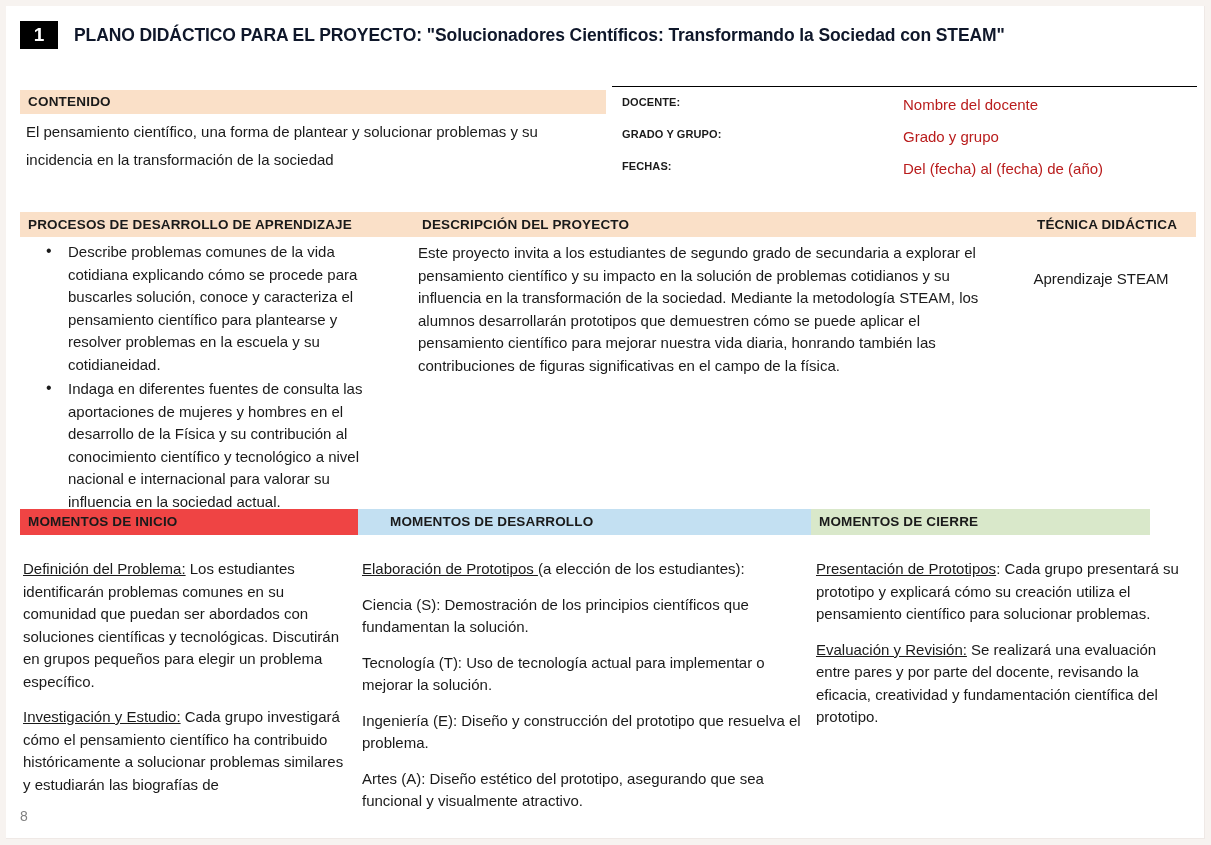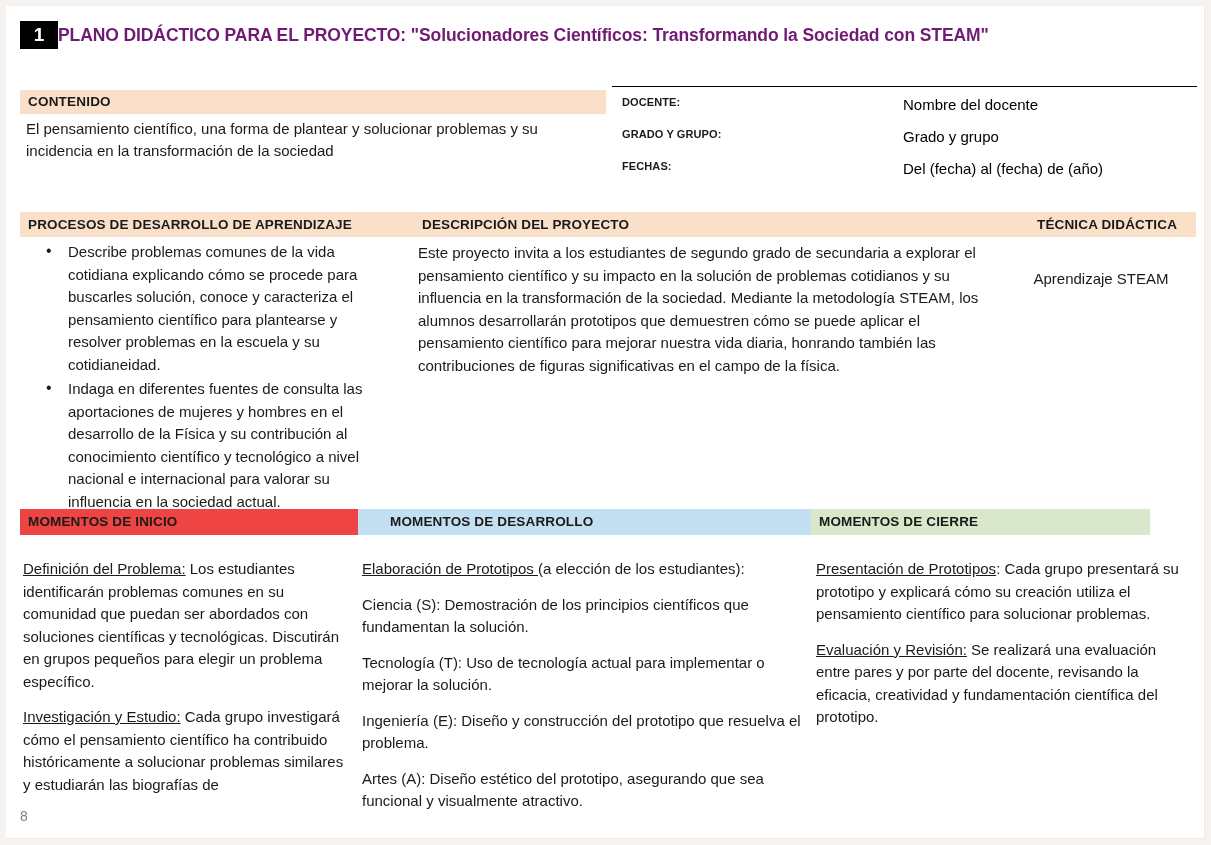--- a/index.html
+++ b/index.html
@@ -39,23 +39,24 @@
     background: #000000;
     color: #ffffff;
     font-size: 19px;
     font-weight: bold;
     display: flex;
     align-items: center;
     justify-content: center;
     flex: none;
   }
   #title-text {
+    margin-left: 16px;
     font-size: 17.5px;
     font-weight: bold;
-    color: #701a75;
+    color: #0f172a;
     white-space: nowrap;
     letter-spacing: -0.1px;
   }
 
   
   #contenido-band {
     position: absolute;
     left: 14px;
     top: 84px;
     width: 586px;
@@ -70,21 +71,21 @@
     font-weight: bold;
     color: #1a1a1a;
     letter-spacing: 0.2px;
   }
   #contenido-text {
     position: absolute;
     left: 20px;
     top: 112px;
     width: 560px;
     font-size: 15px;
-    line-height: 22px;
+    line-height: 28px;
     color: #1a1a1a;
   }
 
   #info-rule {
     position: absolute;
     left: 606px;
     top: 80px;
     width: 585px;
     height: 0;
     border-top: 1.5px solid #000000;
@@ -106,21 +107,21 @@
     font-size: 11px;
     font-weight: bold;
     color: #1a1a1a;
     letter-spacing: 0.1px;
   }
   .info-val {
     position: absolute;
     left: 291px;
     top: 4px;
     font-size: 15px;
-    color: #000000;
+    color: #b91c1c;
   }
 
   
   #sec2-band {
     position: absolute;
     left: 14px;
     top: 206px;
     width: 1176px;
     height: 25px;
     background: #fae0c8;

